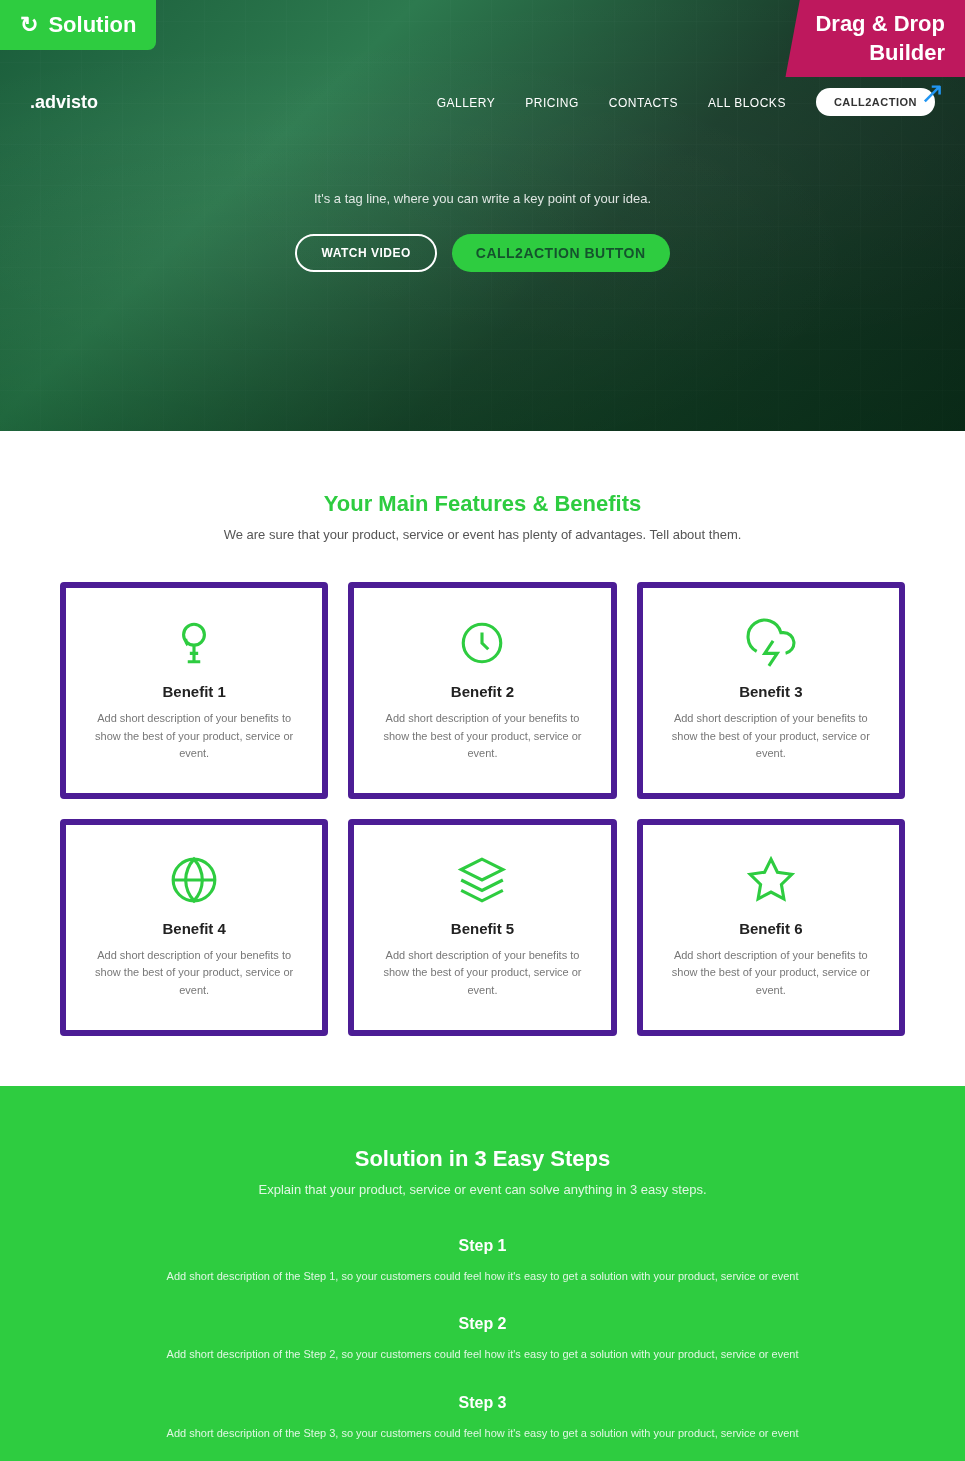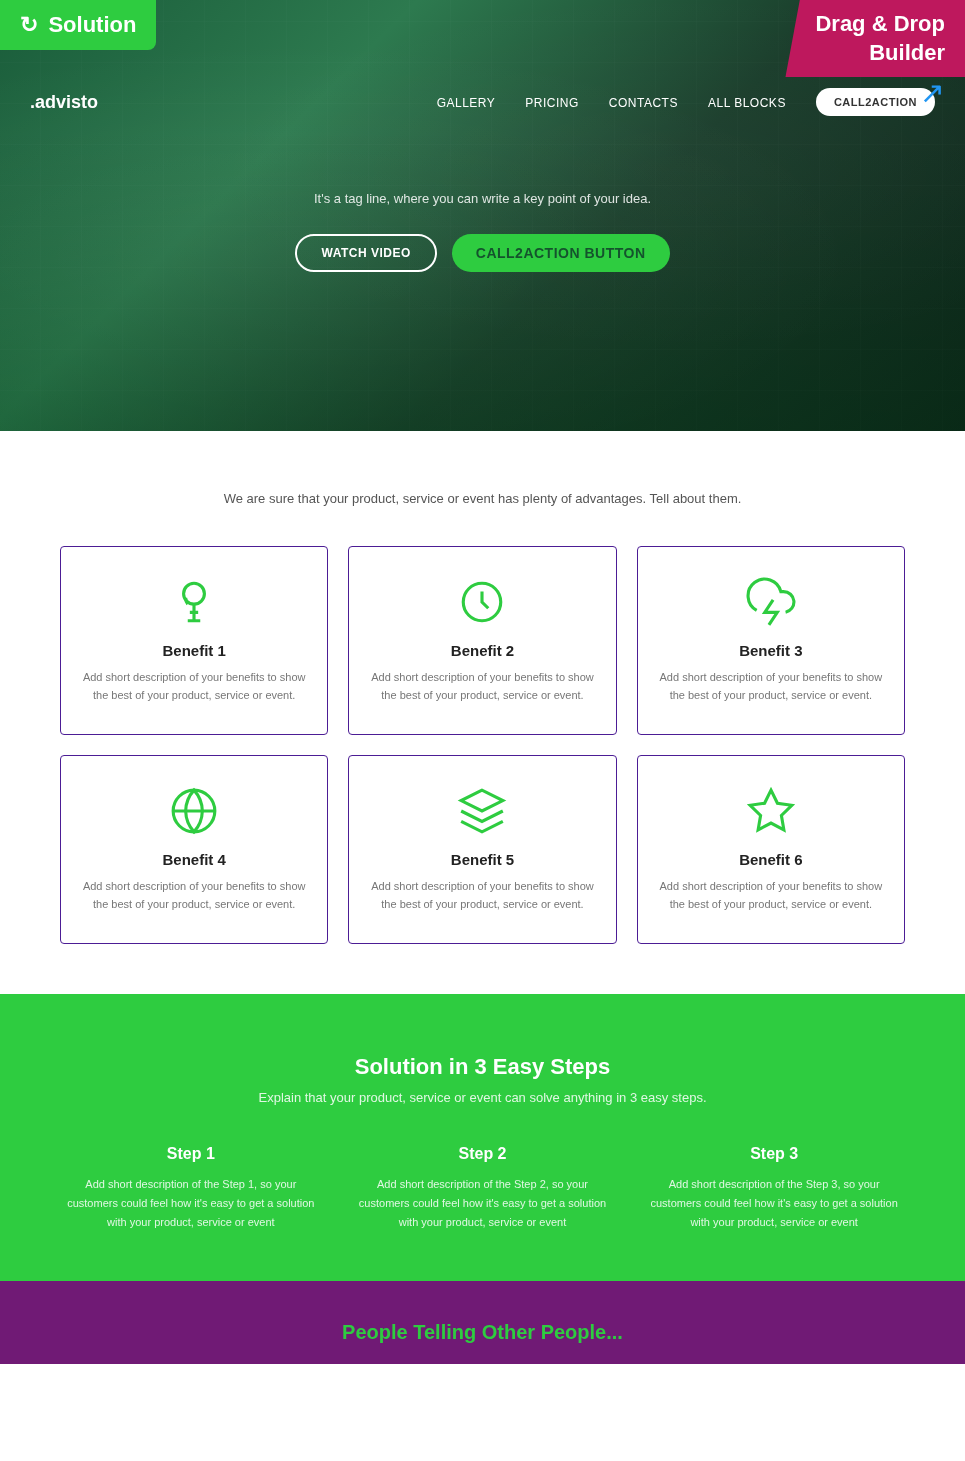--- a/index.html
+++ b/index.html
@@ -192,21 +192,21 @@
       color: #555;
       font-size: 13px;
       margin-bottom: 40px;
     }
     .benefits-grid {
       display: grid;
       grid-template-columns: repeat(3, 1fr);
       gap: 20px;
     }
     .benefit-card {
-      border: 1px solid #4c1d95;
+      border: 6px solid #4c1d95;
       border-radius: 4px;
       padding: 30px 20px;
       text-align: center;
     }
     .benefit-icon {
       width: 50px;
       height: 50px;
       margin: 0 auto 15px;
       color: #2ecc40;
     }
@@ -242,21 +242,21 @@
       margin-bottom: 10px;
     }
     .steps-subtitle {
       text-align: center;
       color: rgba(255,255,255,0.85);
       font-size: 13px;
       margin-bottom: 40px;
     }
     .steps-grid {
       display: grid;
-      grid-template-columns: repeat(3, 1fr);
+      grid-template-columns: repeat(1, 1fr);
       gap: 30px;
     }
     .step-item {
       text-align: center;
     }
     .step-title {
       color: #fff;
       font-size: 16px;
       font-weight: bold;
       margin-bottom: 12px;
@@ -327,20 +327,21 @@
       <button class="btn-green">CALL2ACTION BUTTON</button>
     </div>
   </div>
 
   <div class="hero-people"></div>
 
   <div class="drag-drop-arrow">↗</div>
 </section>
 
 <section class="features-section">
+  <h2 class="section-title">Your Main Features &amp; Benefits</h2>
   <p class="section-subtitle">We are sure that your product, service or event has plenty of advantages. Tell about them.</p>
 
   <div class="benefits-grid">
 
     <div class="benefit-card">
       <div class="benefit-icon">
         <svg viewBox="0 0 24 24">
             <circle cx="12" cy="8" r="5"></circle>
             <path d="M9 21h6M12 13v8M10 17h4"></path>
             <path d="M9 13c0 0-1-1-1-3"></path>

